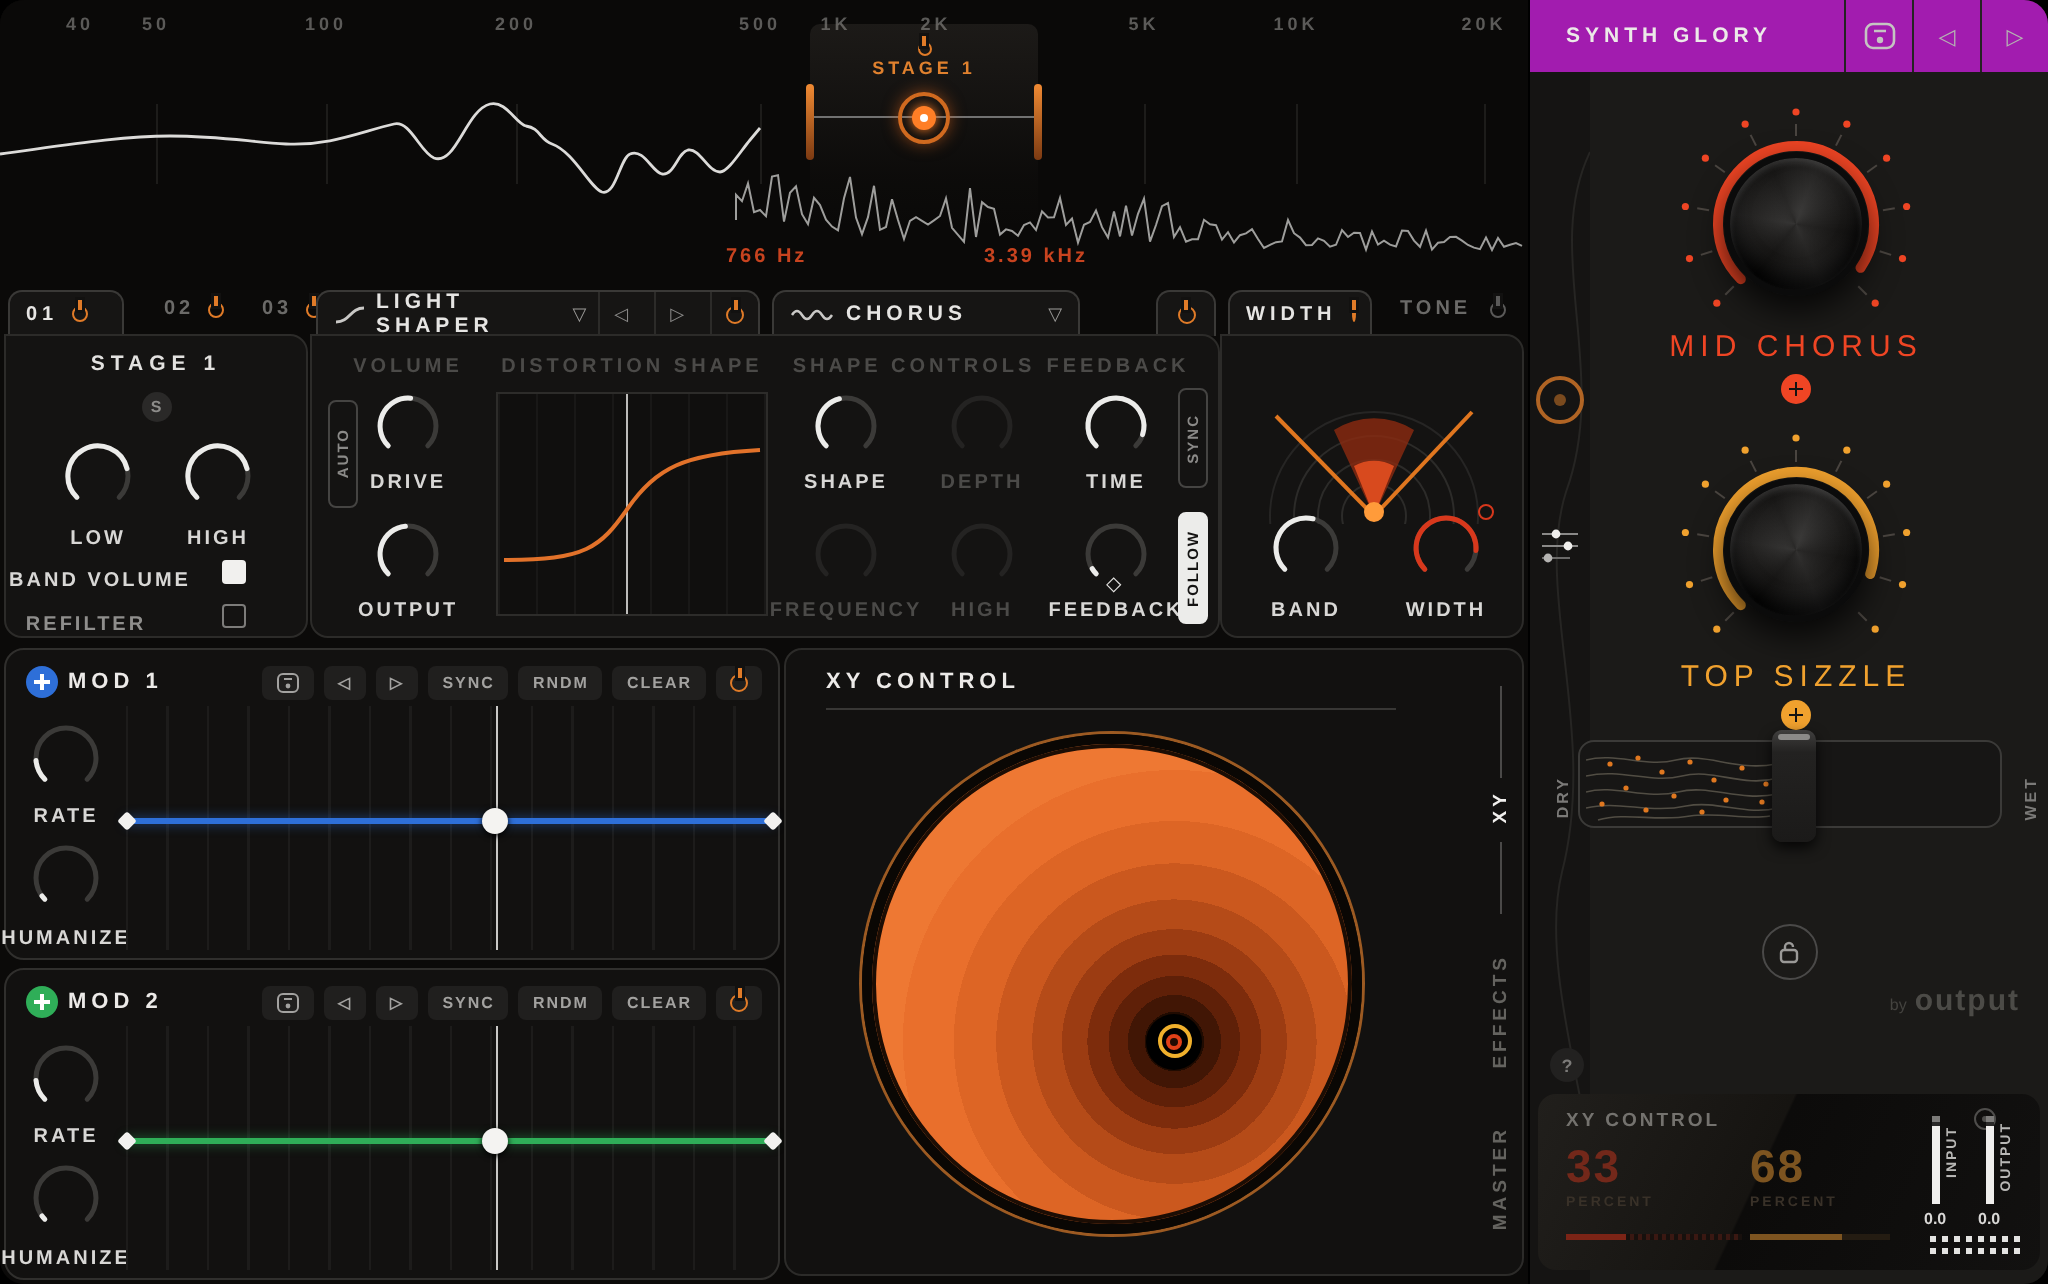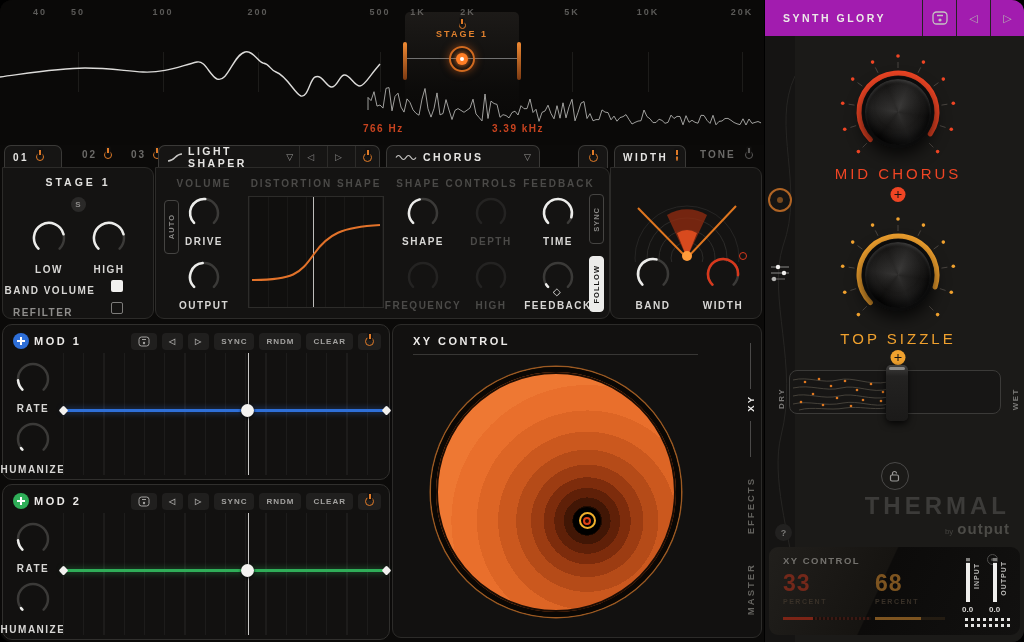--- a/index.html
+++ b/index.html
@@ -525,21 +525,20 @@
     <span class="mixlbl vtext" style="right:4px;top:388px;">WET</span>
 
     <div id="lockbtn" style="top:462px;">
       <svg width="11" height="12">
         <rect x="1.5" y="5" width="8" height="6" rx="1.5" fill="none" stroke="#9a9997" stroke-width="1.2"></rect>
         <path d="M3.5,5 V3.5 A2,2 0 0 1 7.5,3.5" fill="none" stroke="#9a9997" stroke-width="1.2"></path>
       </svg>
     </div>
 
     <div id="logo" style="top:492px;">
-      <div class="nm">THERMAL</div>
       <div><span class="by">by</span><span class="br">output</span></div>
     </div>
     <div id="helpbtn" style="top:524px;">?</div>
 
     <div id="sbfoot">
       <span class="ft abs" style="left:14px;top:8px;">XY CONTROL</span>
       <span class="abs" style="left:218px;top:7px;width:11px;height:11px;border:1.5px solid #4e4d4b;border-radius:50%;">
         <i style="position:absolute;left:50%;top:50%;width:3px;height:3px;margin:-1.5px;border-radius:50%;background:#4e4d4b;"></i>
       </span>
       <span class="bigval abs" style="left:14px;top:23px;color:#73281a;">33</span>

